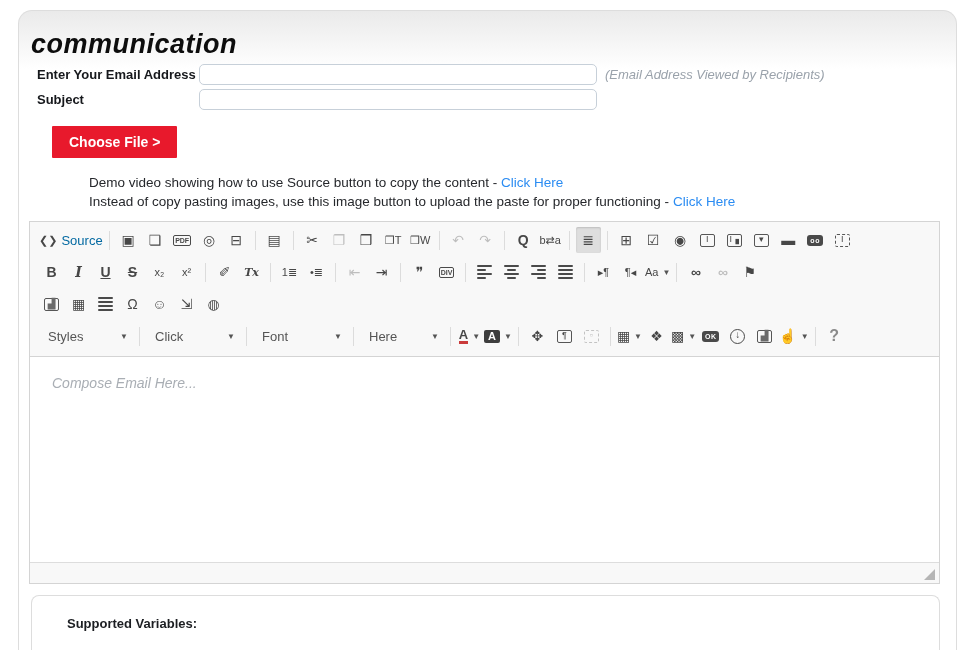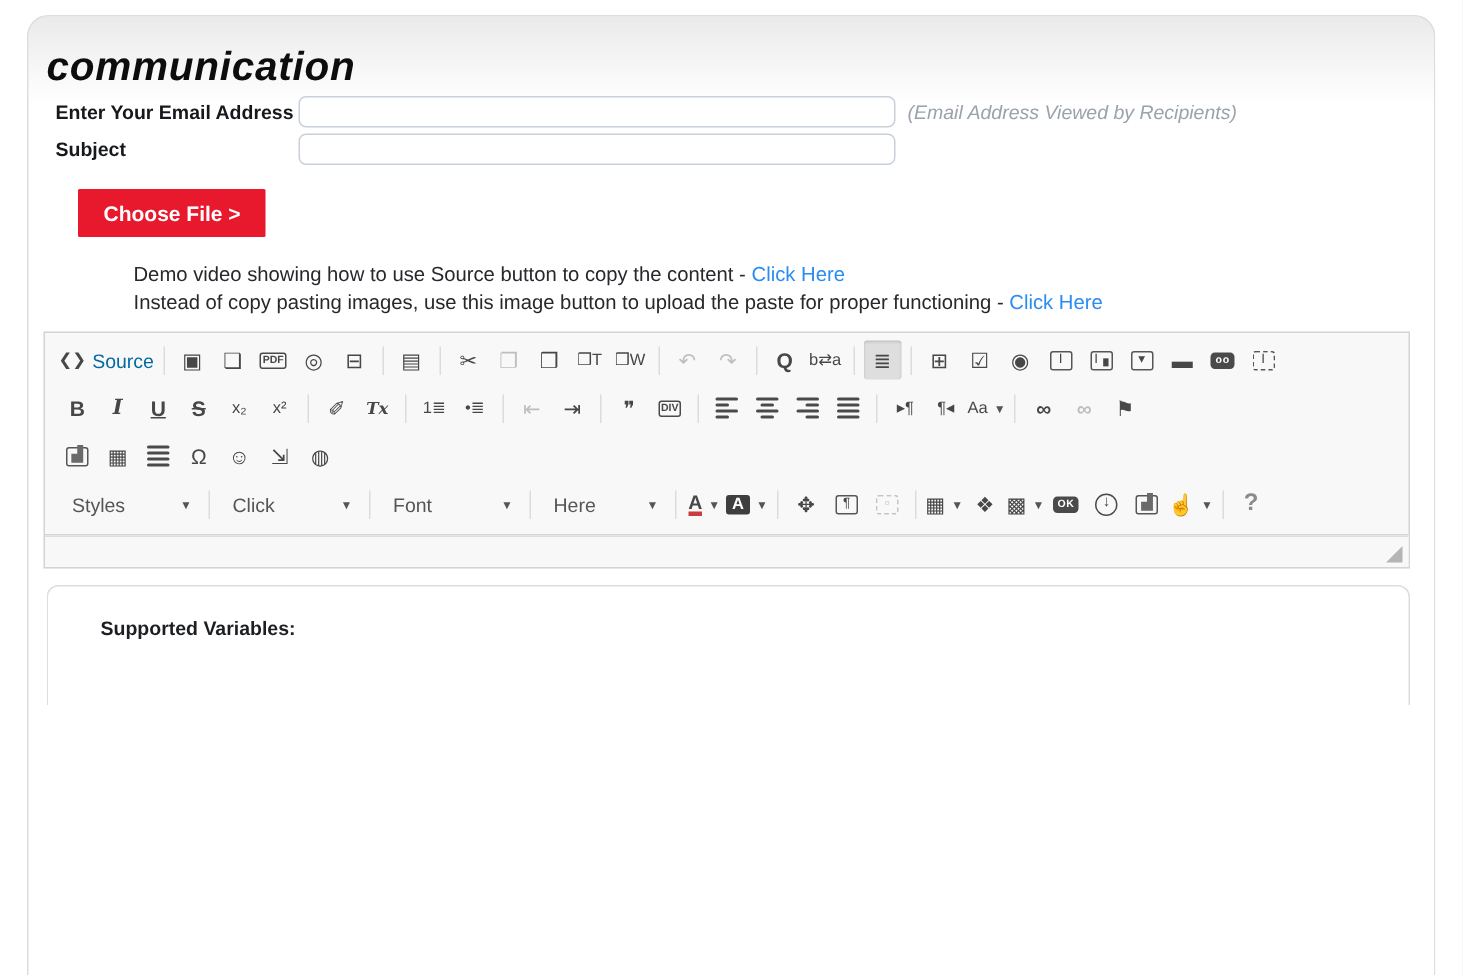--- a/index.html
+++ b/index.html
@@ -398,20 +398,23 @@
           <a class="tb-btn">
             <span class="ico">☝</span>
             <span class="arr">▼</span>
           </a>
           <span class="tb-sep"></span>
           <a class="tb-btn">
             <span class="ico fb help">?</span>
           </a>
         </div>
       </div>
+    <div class="editor-body">
+      <p class="ph">Compose Email Here...</p>
+    </div>
     <div class="editor-foot">
       <span class="resize"></span>
     </div>
   </div>
 
   <div class="vars-card">
     <div class="vars-heading">Supported Variables:</div>
 
   </div>
 

